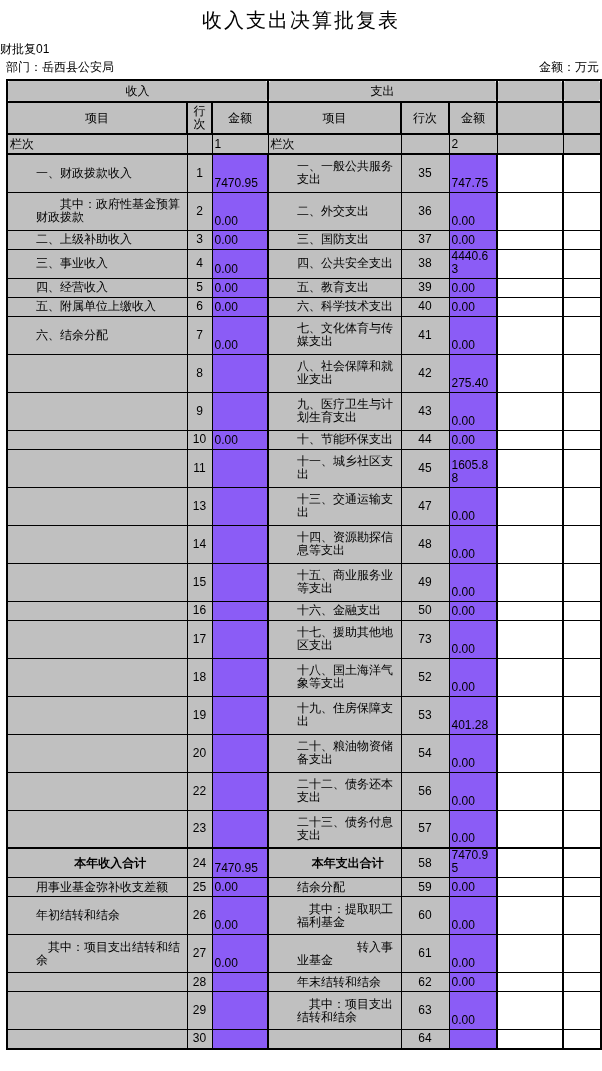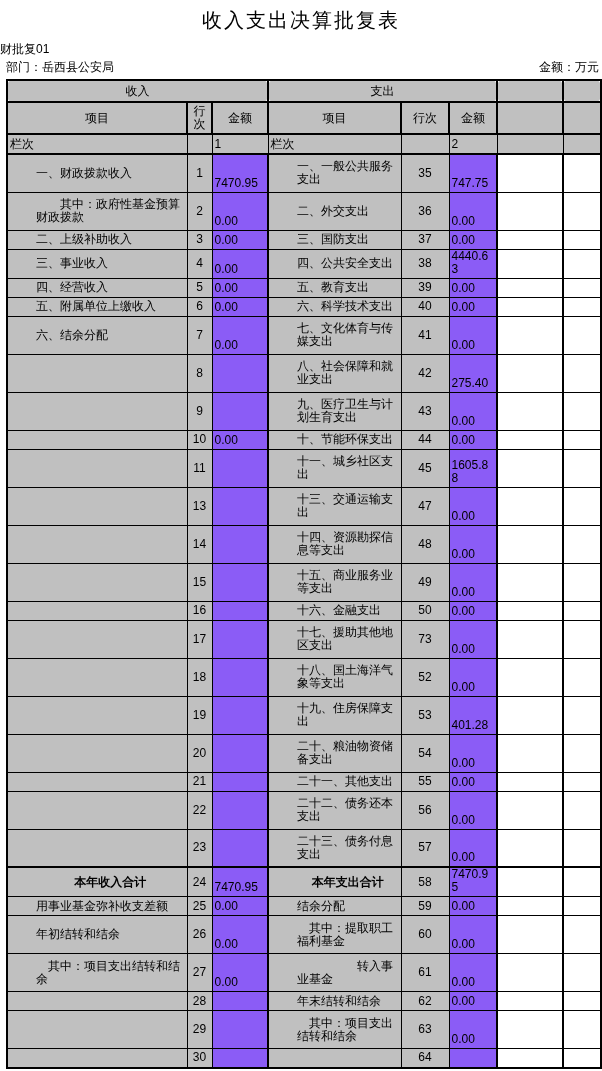--- a/index.html
+++ b/index.html
@@ -276,30 +276,20 @@
       <tr class="rd">
         <td class="lbl"></td>
         <td class="num">20</td>
         <td class="amt"></td>
         <td class="lbl exp">二十、粮油物资储备支出</td>
         <td class="num">54</td>
         <td class="amt">0.00</td>
         <td class="x"></td>
         <td class="x"></td>
       </tr>
-      <tr class="rs">
-        <td class="lbl"></td>
-        <td class="num">21</td>
-        <td class="amt"></td>
-        <td class="lbl exp">二十一、其他支出</td>
-        <td class="num">55</td>
-        <td class="amt">0.00</td>
-        <td class="x"></td>
-        <td class="x"></td>
-      </tr>
       <tr class="rd">
         <td class="lbl"></td>
         <td class="num">22</td>
         <td class="amt"></td>
         <td class="lbl exp">二十二、债务还本支出</td>
         <td class="num">56</td>
         <td class="amt">0.00</td>
         <td class="x"></td>
         <td class="x"></td>
       </tr>

